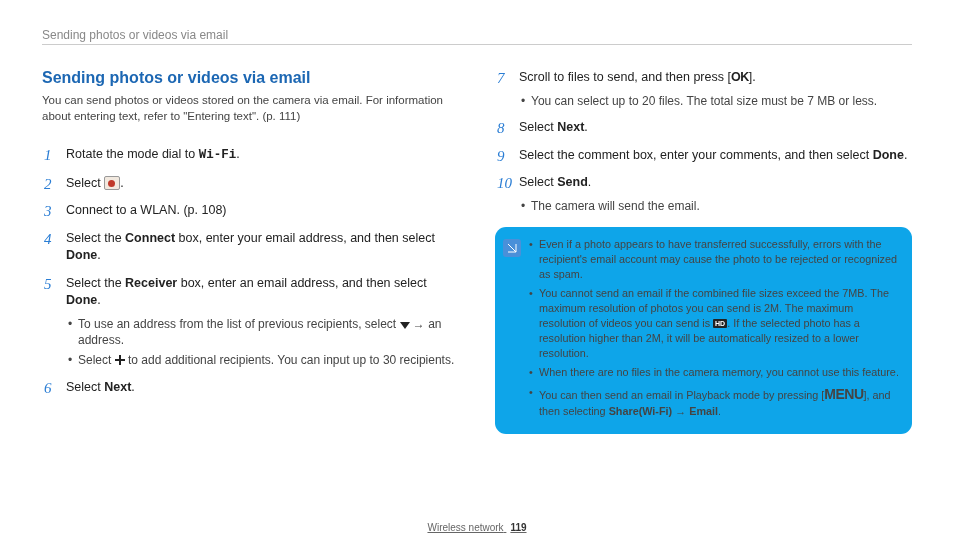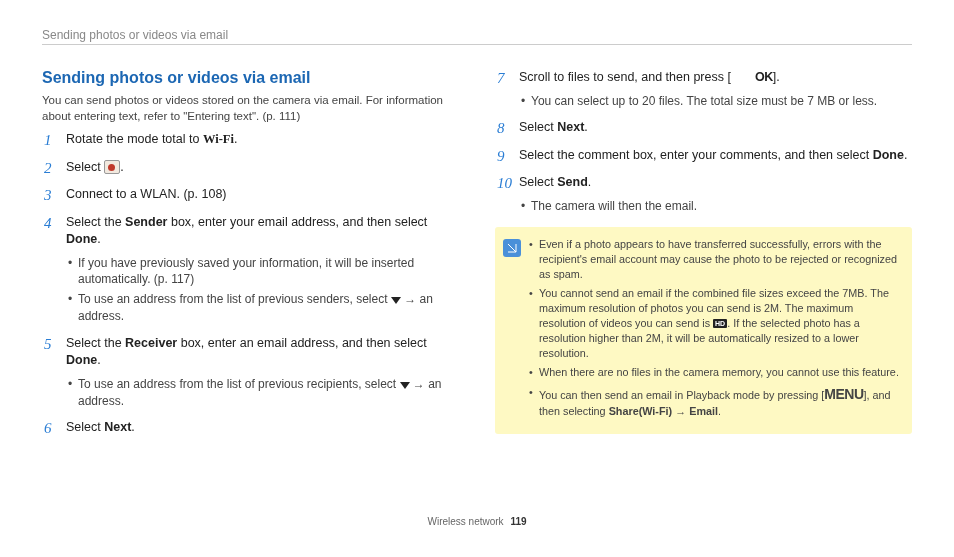--- a/index.html
+++ b/index.html
@@ -34,21 +34,21 @@
   h2.section-title {
     color: #1c67b3;
     font-size: 16px;
     font-weight: 700;
     margin-bottom: 6px;
   }
   p.intro {
     font-size: 11.5px;
     color: #444;
     line-height: 1.35;
-    margin-bottom: 7px;
+    margin-bottom: 22px;
   }
   ol.steps {
     list-style: none;
     counter-reset: step;
     padding-left: 0;
   }
   ol.steps > li {
     counter-increment: step;
     position: relative;
     padding-left: 24px;
@@ -84,22 +84,22 @@
   ul.sub > li::before {
     content: "•";
     position: absolute;
     left: 2px;
     top: 0;
     color: #444;
   }
   .bold { font-weight: 700; }
   .note-box {
     display: flex;
-    background: #fef9c3;
-    border-radius: 3px;
+    background: #0ea5e9;
+    border-radius: 11px;
     padding: 10px 12px 10px 8px;
     margin-top: 12px;
     gap: 8px;
   }
   .note-icon {
     flex: 0 0 18px;
     height: 18px;
     background: #4a90d9;
     border-radius: 3px;
     display: flex;
@@ -121,47 +121,48 @@
     margin-bottom: 4px;
   }
   ul.notes > li::before {
     content: "•";
     position: absolute;
     left: 0;
     top: 0;
   }
   .footer {
     position: absolute;
-    bottom: 30px;
+    bottom: 24px;
     left: 0;
     width: 100%;
     text-align: center;
     font-size: 10px;
     color: #666;
+    text-decoration: underline;
   }
   .footer .pg { font-weight: 700; color: #333; margin-left: 4px; }
   .email-icon {
     display: inline-block;
     width: 16px; height: 14px;
     background: #f2e9df;
     border: 1px solid #999;
     border-radius: 2px;
     vertical-align: -3px;
     position: relative;
   }
   .email-icon::after {
     content: "";
     position: absolute;
     left: 3px; top: 3px;
     width: 7px; height: 7px;
     background: #c0392b;
     border-radius: 50%;
   }
-  .wifi-txt { font-weight: 700; font-family: Liberation Serif, serif; }
-  .ok-txt { font-weight: 700; font-family: Arial; letter-spacing: -0.5px; padding-left: 24px; }
+  .wifi-txt { font-weight: 700; font-family: Liberation Mono, monospace; }
+  .ok-txt { font-weight: 700; font-family: Arial; letter-spacing: -0.5px; }
   .menu-txt { font-weight: 700; font-family: Arial; letter-spacing: -0.5px; font-size: 14px; }
   .tri-down {
     display:inline-block; width:0; height:0;
     border-left:5px solid transparent; border-right:5px solid transparent;
     border-top:7px solid #222; vertical-align:-1px;
   }
   .plus-ic, .x-ic {
     display:inline-block; width:10px; height:10px; position:relative; vertical-align:-1px;
   }
   .plus-ic::before, .plus-ic::after, .x-ic::before, .x-ic::after {
@@ -185,41 +186,38 @@
 <hr class="header-rule">
 
 <div class="columns">
 
   <div class="col">
     <h2 class="section-title">Sending photos or videos via email</h2>
     <p class="intro">You can send photos or videos stored on the camera via email. For information about entering text, refer to "Entering text". (p. 111)</p>
 
     <ol class="steps">
       <li>
-        <span>Rotate the mode total to </span><span class="wifi-txt">Wi-Fi</span><span>.</span>
+        <span>Rotate the mode dial to </span><span class="wifi-txt">Wi-Fi</span><span>.</span>
       </li>
       <li>
         <span>Select </span><span class="email-icon"></span><span>.</span>
       </li>
       <li>Connect to a WLAN. (p. 108)</li>
       <li>
-        <span>Select the </span><span class="bold">Sender</span><span> box, enter your email address, and then select </span><span class="bold">Done</span><span>.</span>
-        <ul class="sub">
-          <li>If you have previously saved your information, it will be inserted automatically. (p. 117)</li>
-          <li>
-            <span>To use an address from the list of previous senders, select </span><span class="tri-down"></span><span> → an address.</span>
-          </li>
-        </ul>
+        <span>Select the </span><span class="bold">Connect</span><span> box, enter your email address, and then select </span><span class="bold">Done</span><span>.</span>
       </li>
       <li>
         <span>Select the </span><span class="bold">Receiver</span><span> box, enter an email address, and then select </span><span class="bold">Done</span><span>.</span>
         <ul class="sub">
           <li>
             <span>To use an address from the list of previous recipients, select </span><span class="tri-down"></span><span> → an address.</span>
           </li>
+          <li>
+            <span>Select </span><span class="plus-ic"></span><span> to add additional recipients. You can input up to 30 recipients.</span>
+          </li>
         </ul>
       </li>
       <li>
         <span>Select </span><span class="bold">Next</span><span>.</span>
       </li>
     </ol>
   </div>
 
   <div class="col">
     <ol class="steps start7">
@@ -231,21 +229,21 @@
       </li>
       <li>
         <span>Select </span><span class="bold">Next</span><span>.</span>
       </li>
       <li>
         <span>Select the comment box, enter your comments, and then select </span><span class="bold">Done</span><span>.</span>
       </li>
       <li>
         <span>Select </span><span class="bold">Send</span><span>.</span>
         <ul class="sub">
-          <li>The camera will then the email.</li>
+          <li>The camera will send the email.</li>
         </ul>
       </li>
     </ol>
 
     <div class="note-box">
       <div class="note-icon">
         <svg viewBox="0 0 24 24">
             <path d="M4 4l16 16M20 4v16H4" stroke="#fff" stroke-width="2" fill="none"></path>
           </svg>
       </div>

